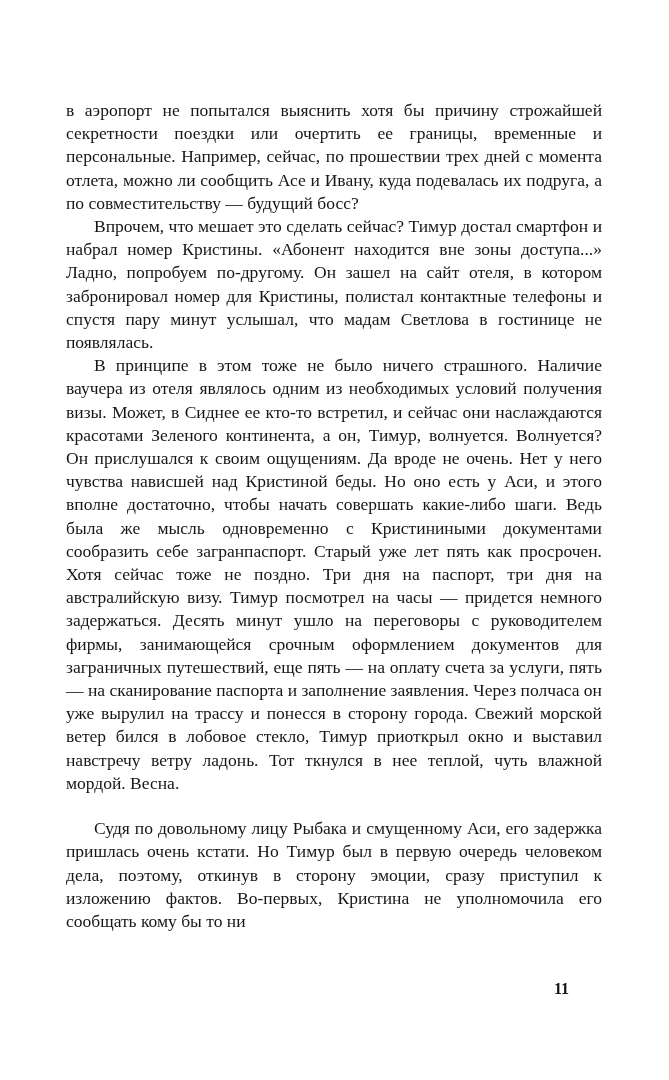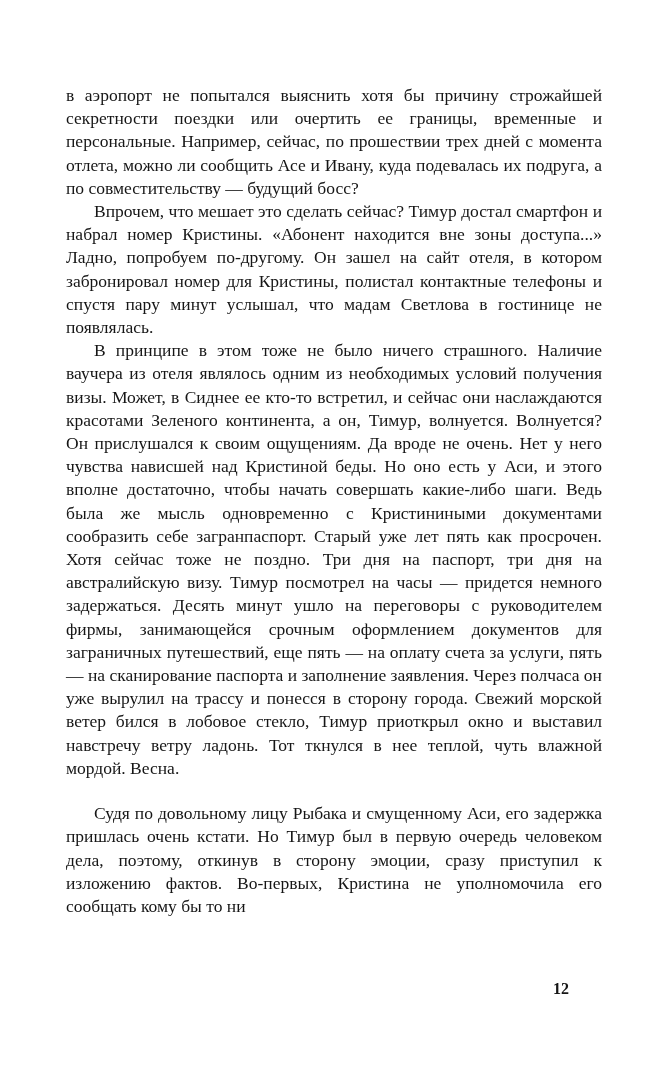--- a/index.html
+++ b/index.html
@@ -18,21 +18,21 @@
   .page {
     position: absolute;
     top: 0;
     left: 0;
     width: 669px;
     height: 1080px;
     background: #ffffff;
   }
   .text-block {
     position: absolute;
-    top: 84px;
+    top: 99px;
     left: 66px;
     width: 536px;
     font-size: 17.5px;
     line-height: 23.2px;
     text-align: justify;
     hyphens: auto;
     -webkit-hyphens: auto;
   }
   .para {
     margin: 0;
@@ -57,14 +57,14 @@
 </head>
 <body>
 
 <div class="page">
   <div class="text-block">
     <p class="para no-indent">в аэропорт не попытался выяснить хотя бы причину строжайшей секретности поездки или очертить ее границы, временные и персональные. Например, сейчас, по прошествии трех дней с момента отлета, можно ли сообщить Асе и Ивану, куда подевалась их подруга, а по совместительству — будущий босс?</p>
     <p class="para">Впрочем, что мешает это сделать сейчас? Тимур достал смартфон и набрал номер Кристины. «Абонент находится вне зоны доступа...» Ладно, попробуем по-другому. Он зашел на сайт отеля, в котором забронировал номер для Кристины, полистал контактные телефоны и спустя пару минут услышал, что мадам Светлова в гостинице не появлялась.</p>
     <p class="para">В принципе в этом тоже не было ничего страшного. Наличие ваучера из отеля являлось одним из необходимых условий получения визы. Может, в Сиднее ее кто-то встретил, и сейчас они наслаждаются красотами Зеленого континента, а он, Тимур, волнуется. Волнуется? Он прислушался к своим ощущениям. Да вроде не очень. Нет у него чувства нависшей над Кристиной беды. Но оно есть у Аси, и этого вполне достаточно, чтобы начать совершать какие-либо шаги. Ведь была же мысль одновременно с Кристиниными документами сообразить себе загранпаспорт. Старый уже лет пять как просрочен. Хотя сейчас тоже не поздно. Три дня на паспорт, три дня на австралийскую визу. Тимур посмотрел на часы — придется немного задержаться. Десять минут ушло на переговоры с руководителем фирмы, занимающейся срочным оформлением документов для заграничных путешествий, еще пять — на оплату счета за услуги, пять — на сканирование паспорта и заполнение заявления. Через полчаса он уже вырулил на трассу и понесся в сторону города. Свежий морской ветер бился в лобовое стекло, Тимур приоткрыл окно и выставил навстречу ветру ладонь. Тот ткнулся в нее теплой, чуть влажной мордой. Весна.</p>
     <p class="para section-break">Судя по довольному лицу Рыбака и смущенному Аси, его задержка пришлась очень кстати. Но Тимур был в первую очередь человеком дела, поэтому, откинув в сторону эмоции, сразу приступил к изложению фактов. Во-первых, Кристина не уполномочила его сообщать кому бы то ни</p>
   </div>
-  <div class="page-number">12</div>
+  <div class="page-number">11</div>
 </div>
 
 </body></html>

